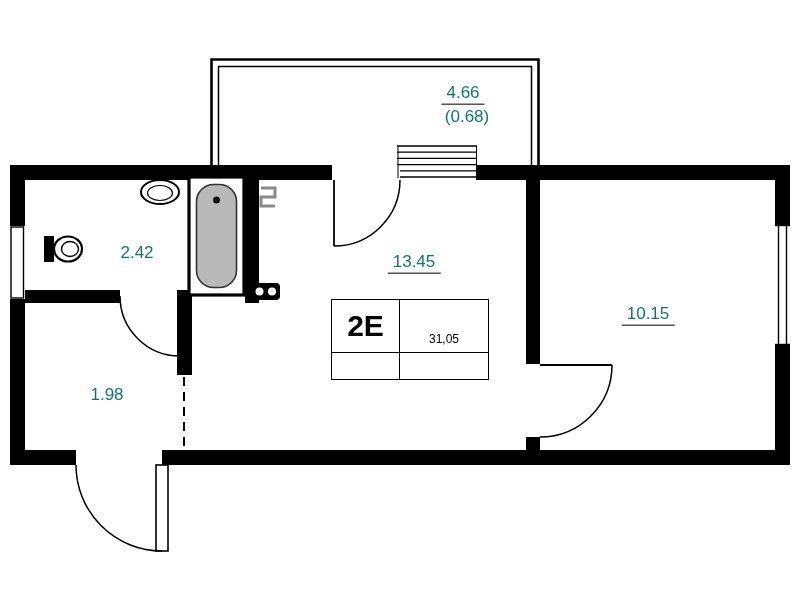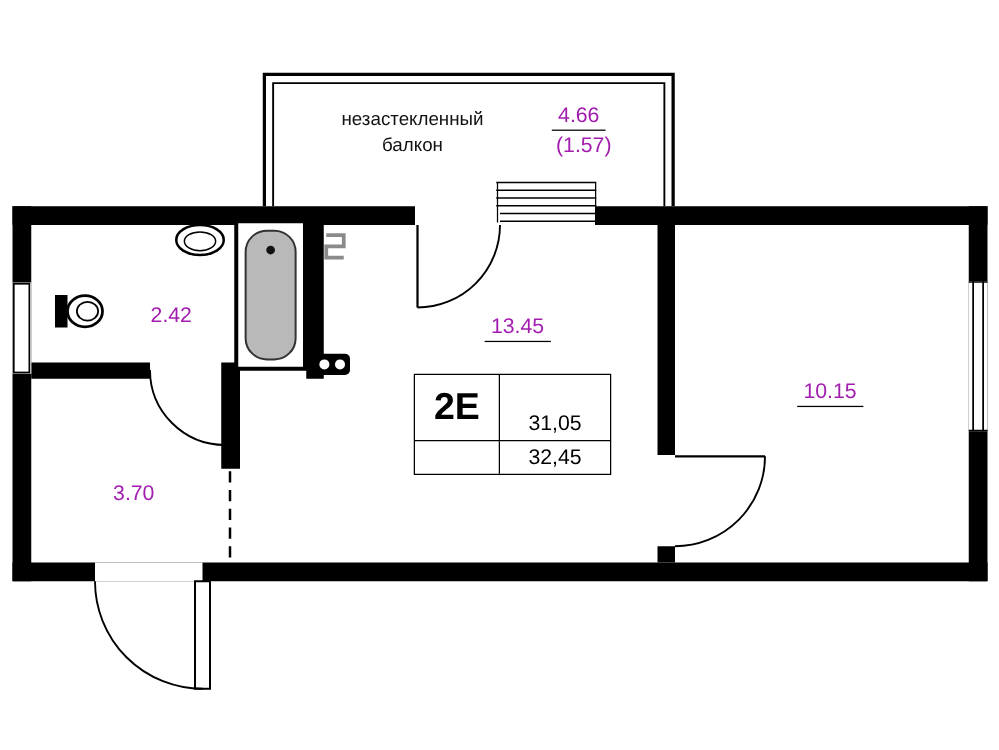--- a/index.html
+++ b/index.html
@@ -4,37 +4,37 @@
 <style>
   html,body{margin:0;padding:0;background:#fff;}
   #plan{
     position:relative;width:799px;height:600px;background:#fff;overflow:hidden;
     font-family:"Liberation Sans", sans-serif;color:#000;
   }
   .wall{position:absolute;background:#000;}
   svg.overlay{position:absolute;left:0;top:0;}
   .lbl{
     position:absolute;transform:translate(-50%,-50%);
-    font-size:17px;white-space:nowrap;color:#a21caf;line-height:1.1;text-align:center;
+    font-size:17px;white-space:nowrap;color:#0f766e;line-height:1.1;text-align:center;
   }
   .underline{border-bottom:1.6px solid #000;padding:0 5px 2px 5px;}
   .balcony-text{
     position:absolute;left:330px;top:106px;transform:translate(-50%,-50%);
     font-size:15px;text-align:center;line-height:1.4;color:#111;
   }
   .legend{
     position:absolute;left:331px;top:299px;width:158px;height:81px;
     border:1.6px solid #000;box-sizing:border-box;background:#fff;
     display:grid;grid-template-columns:68px 1fr;grid-template-rows:1fr 1fr 1fr;
   }
   .legend>div{display:flex;align-items:center;justify-content:center;box-sizing:border-box;}
   .legend .type{grid-column:1;grid-row:1/3;border-right:1.5px solid #000;border-bottom:1.5px solid #000;
     font-size:30px;font-weight:700;}
   .legend .v1{grid-column:2;grid-row:1;border-bottom:1.5px solid #000;font-size:17px;}
-  .legend .v2{grid-column:2;grid-row:2;border-bottom:1.5px solid #000;font-size:17px;}
+  .legend .v2{grid-column:2;grid-row:2;border-bottom:1.5px solid #000;font-size:12px;}
   .legend .e3{grid-column:1;grid-row:3;border-right:1.5px solid #000;}
   .legend .v3{grid-column:2;grid-row:3;font-size:17px;}
 </style>
 </head>
 <body>
 
 <div id="plan">
 
   <div class="wall" style="left:10px;top:165px;width:322px;height:15px;"></div>
   <div class="wall" style="left:476px;top:165px;width:314px;height:15px;"></div>
@@ -115,42 +115,37 @@
 
     <path d="M261,188 H275 V197 H261 V206 H275" fill="none" stroke="#8a8a8a" stroke-width="3"></path>
 
     <g>
       <rect x="252" y="283" width="28" height="17" rx="4" fill="#000"></rect>
       <circle cx="259.5" cy="291.5" r="4" fill="#ffffff"></circle>
       <circle cx="272" cy="291.5" r="4" fill="#ffffff"></circle>
     </g>
   </svg>
 
-  <div class="balcony-text">
-    <div>незастекленный</div>
-    <div>балкон</div>
-  </div>
 
   <div class="lbl" style="left:463px;top:93px;">
     <span class="underline">4.66</span>
   </div>
-  <div class="lbl" style="left:467px;top:117px;">(1.57)</div>
+  <div class="lbl" style="left:467px;top:117px;">(0.68)</div>
 
   <div class="lbl" style="left:137px;top:253px;">2.42</div>
 
-  <div class="lbl" style="left:107px;top:395px;">3.70</div>
+  <div class="lbl" style="left:107px;top:395px;">1.98</div>
 
   <div class="lbl" style="left:414px;top:262px;">
     <span class="underline">13.45</span>
   </div>
 
-  <div class="lbl" style="left:664px;top:314px;">
+  <div class="lbl" style="left:648px;top:314px;">
     <span class="underline">10.15</span>
   </div>
 
   <div class="legend">
     <div class="type">2Е</div>
     <div class="v2">31,05</div>
     <div class="e3"></div>
-    <div class="v3">32,45</div>
   </div>
 
 </div>
 
 </body></html>

